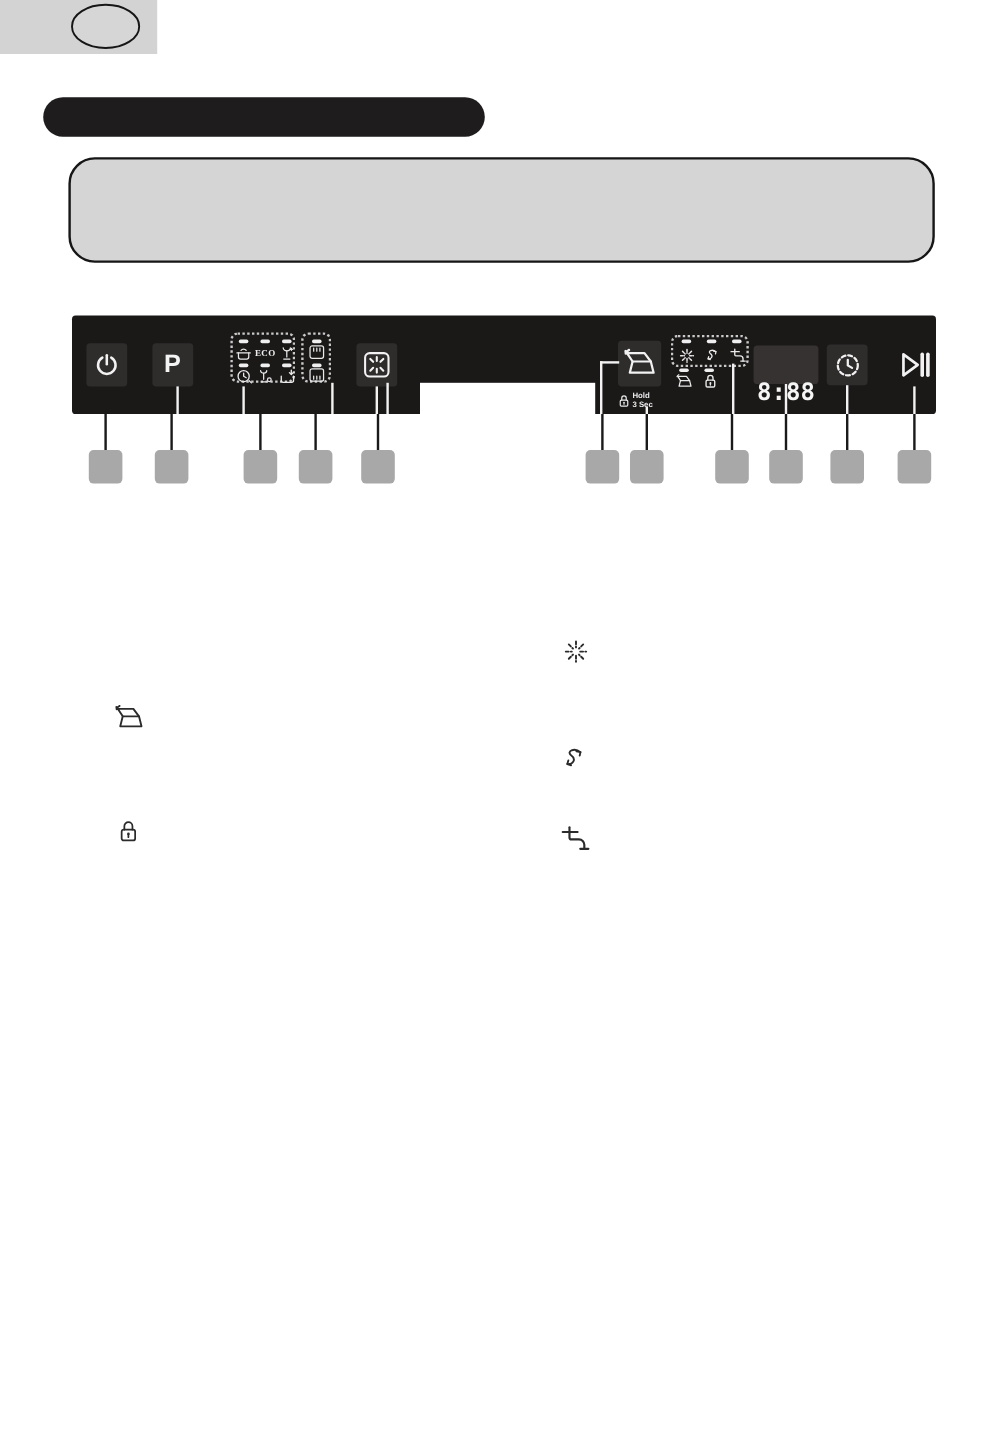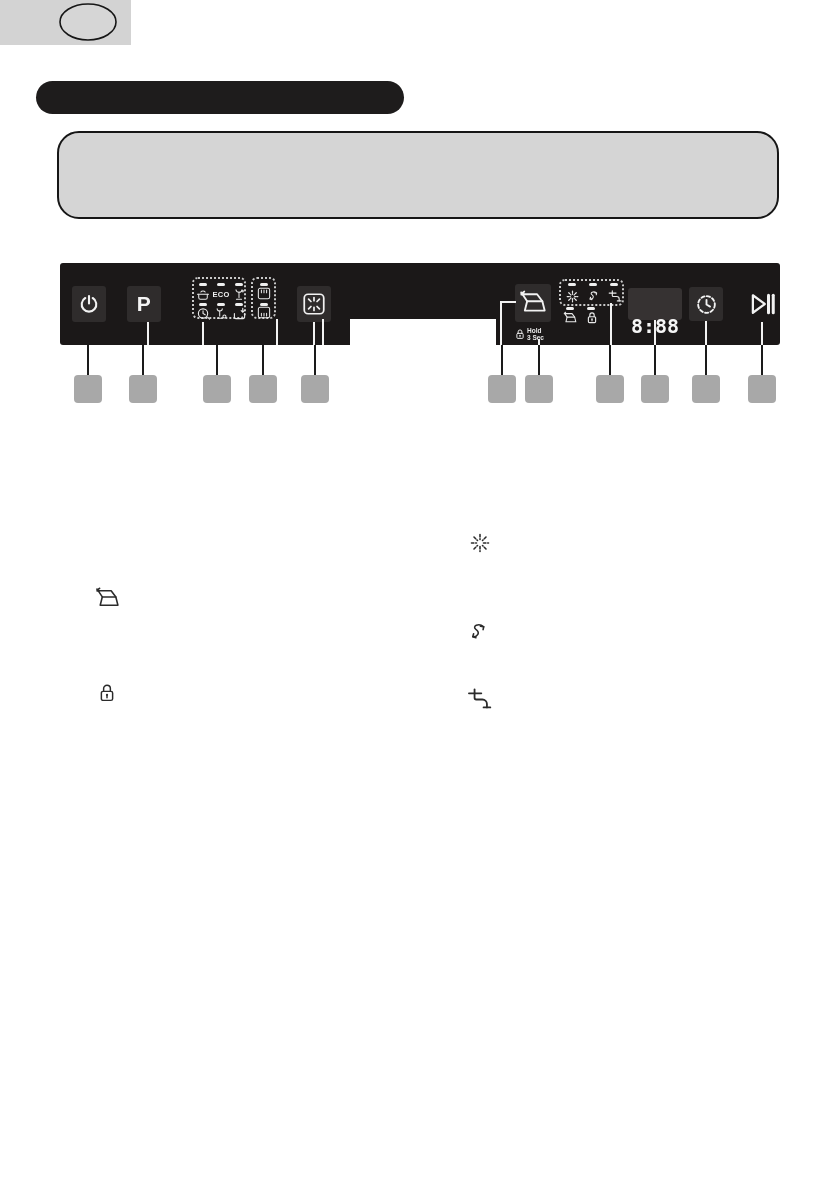--- a/index.html
+++ b/index.html
@@ -18,21 +18,21 @@
   
   .panel { left:60px; top:263px; width:720px; height:82px; background:#1b1818; border-radius:3px; }
   .notch { left:290px; top:56px; width:146px; height:26px; background:#ffffff; }
 
   .btn { position:absolute; background:#2f2c2c; border-radius:3px; display:flex; align-items:center; justify-content:center; }
   .p-label { color:#f4f4f4; font-size:21px; font-weight:bold; letter-spacing:.5px; }
 
   .dotted-box { position:absolute; border:2px dotted #c9c9c9; border-radius:6px; }
   .led { position:absolute; width:8px; height:3px; border-radius:1.5px; background:#efefef; }
   .cell-icon { position:absolute; display:flex; align-items:center; justify-content:center; }
-  .eco-text { color:#efefef; font-size:7.5px; font-weight:bold; letter-spacing:.3px; }
+  .eco-text { color:#efefef; font-size:7.5px; font-weight:bold; letter-spacing:.3px;font-family:Liberation Serif, serif; }
 
   .display { position:absolute; left:568px; top:25px; width:54px; height:32px; background:#363232; border-radius:3px; display:flex; align-items:center; justify-content:center; }
   .display span { color:#f5f5f5; font-family:"DejaVu Sans Mono", monospace; font-weight:bold; font-size:20px; letter-spacing:0px;margin-top:44px; }
 
   .hold-wrap { position:absolute; left:455px; top:61px; width:46px; height:20px; display:flex; align-items:center; gap:2px; }
   .hold-text { color:#e9e9e9; font-size:6.5px; line-height:7px; font-weight:bold; }
 
   .wline { position:absolute; background:#f2f2f2; }
   .bline { position:absolute; background:#1a1a1a; }
   .callout-square { position:absolute; top:375px; width:28px; height:28px; border-radius:4px; background:#a8a8a8; color:#fff; font-size:13px; display:flex; align-items:center; justify-content:center; }

